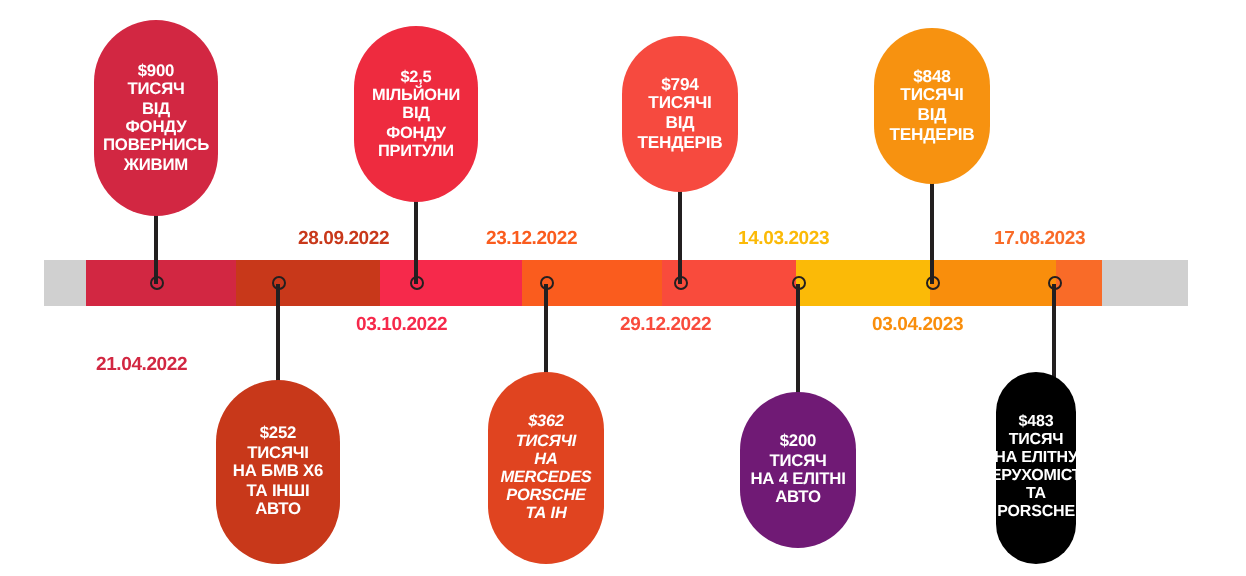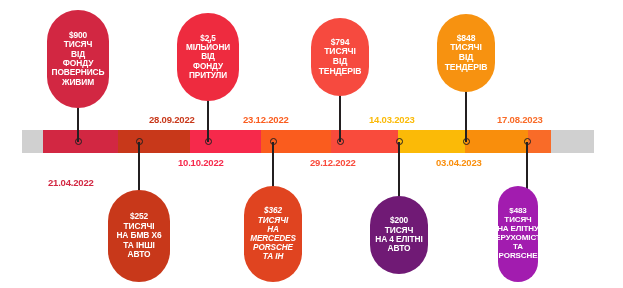--- a/index.html
+++ b/index.html
@@ -110,21 +110,21 @@
       <div class="date" style="color: rgb(200, 56, 26); left: 109px; top: 114px; margin-left: 40px;">28.09.2022</div>
       <div class="stem" style="left: 207.2px; top: 97px; height: 44.5px;"></div>
       <div class="dot" style="left: 204.5px; top: 138px;"></div>
       <div class="pill" style="left: 177px; top: 13px; width: 62px; height: 88px; background: rgb(238, 43, 63);">
         <div class="ptxt" style="font-size: 8.2px;">$2,5
 МІЛЬЙОНИ
 ВІД
 ФОНДУ
 ПРИТУЛИ</div>
       </div>
-      <div class="date" style="color: rgb(246, 41, 75); left: 178px; top: 157px;">10.10.2022</div>
+      <div class="date" style="color: rgb(246, 41, 75); left: 178px; top: 157px;">03.10.2022</div>
       <div class="stem" style="left: 272.2px; top: 141.5px; height: 48.5px;"></div>
       <div class="dot" style="left: 269.5px; top: 138px;"></div>
       <div class="pill" style="left: 244px; top: 186px; width: 58px; height: 96px; background: rgb(224, 68, 32);">
         <div class="ptxt" style="font-size: 8.2px; font-style: italic;">$362
 ТИСЯЧІ
 НА
 MERCEDES
 PORSCHE
 ТА ІН</div>
       </div>
@@ -151,21 +151,21 @@
       <div class="dot" style="left: 462.5px; top: 138px;"></div>
       <div class="pill" style="left: 437px; top: 14px; width: 58px; height: 78px; background: rgb(247, 146, 16);">
         <div class="ptxt" style="font-size: 8.6px;">$848
 ТИСЯЧІ
 ВІД
 ТЕНДЕРІВ</div>
       </div>
       <div class="date" style="color: rgb(249, 142, 12); left: 436px; top: 157px;">03.04.2023</div>
       <div class="stem" style="left: 526.2px; top: 141.5px; height: 48.5px;"></div>
       <div class="dot" style="left: 523.5px; top: 138px;"></div>
-      <div class="pill" style="left: 498px; top: 186px; width: 40px; height: 96px; background: #a21caf;">
+      <div class="pill" style="left: 498px; top: 186px; width: 40px; height: 96px; background: #000000;">
         <div class="ptxt" style="font-size: 8px;">$483
 ТИСЯЧ
 НА ЕЛІТНУ
 НЕРУХОМІСТЬ
 ТА
 PORSCHE</div>
       </div>
       <div class="date" style="color: rgb(249, 107, 40); left: 497px; top: 114px;">17.08.2023</div>
     </div>
 

